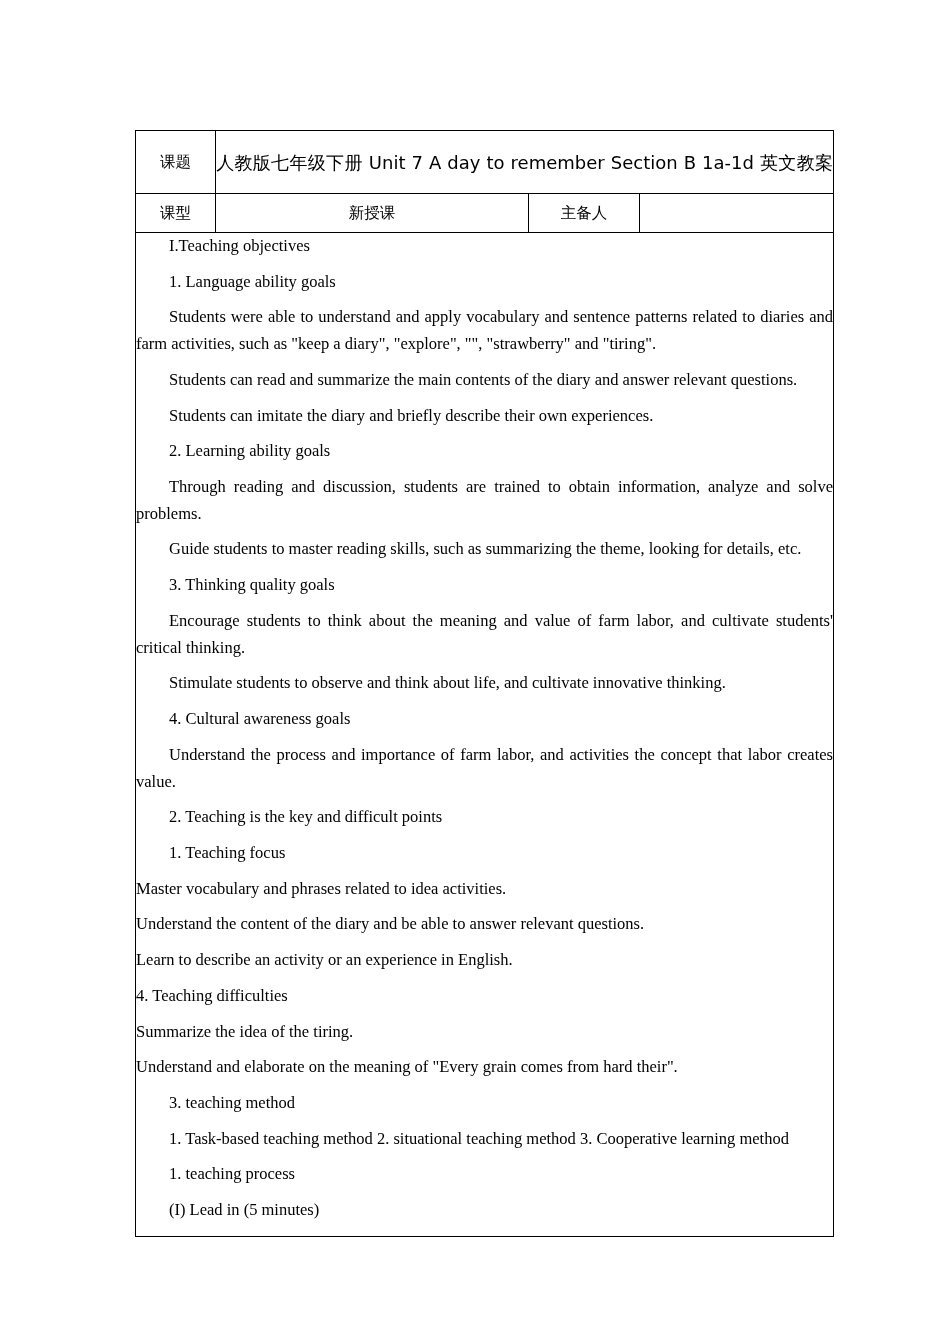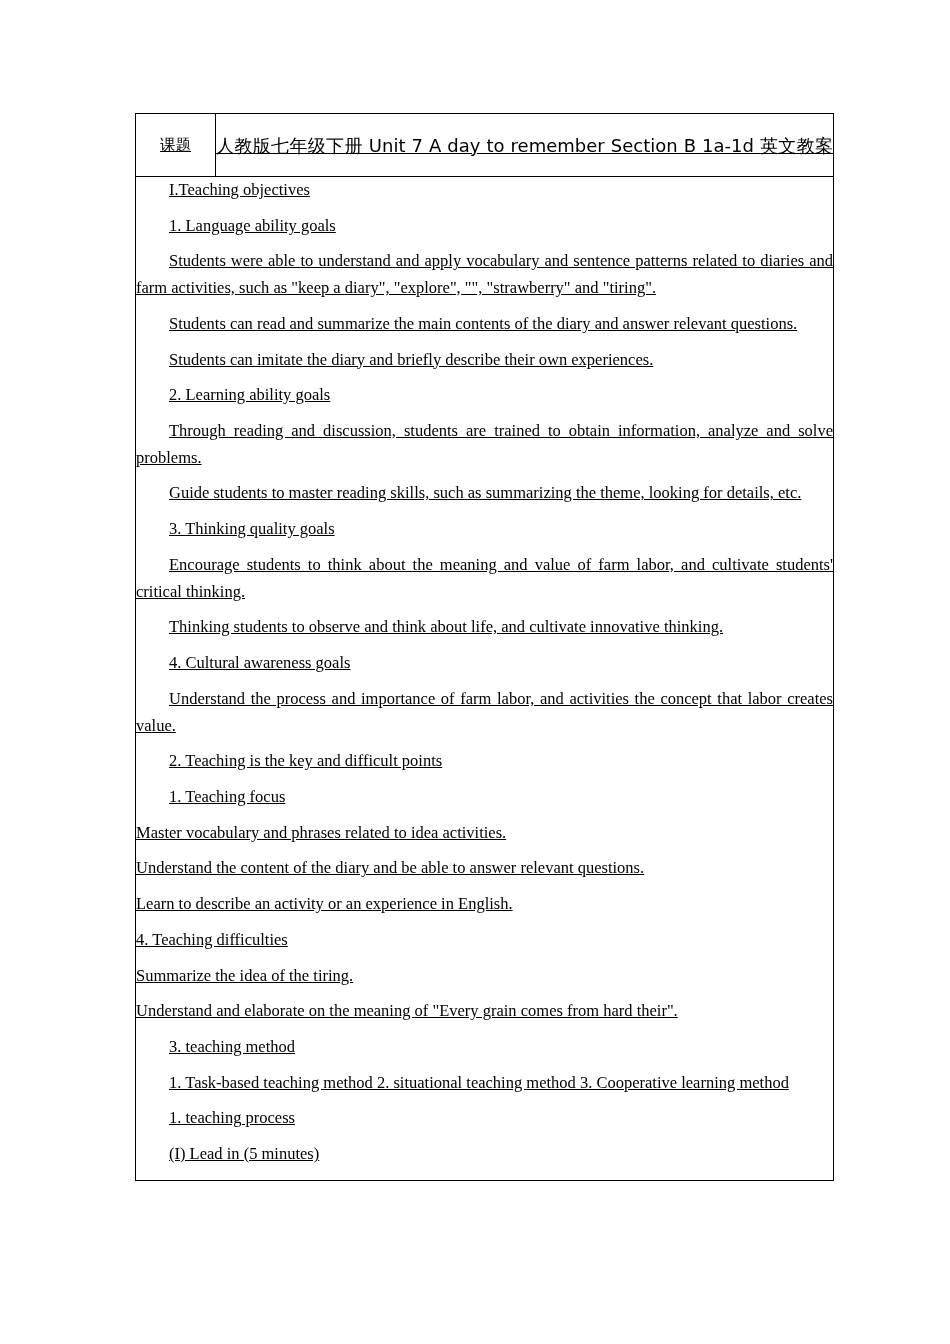--- a/index.html
+++ b/index.html
@@ -18,25 +18,24 @@
   .page {
     position: absolute;
     left: 0;
     top: 0;
     width: 950px;
     height: 1344px;
   }
   .doc-table {
     position: absolute;
     left: 135px;
-    top: 113px;
+    top: 130px;
     width: 699px;
     border-collapse: collapse;
     table-layout: fixed;
-    text-decoration: underline;
   }
   .doc-table td {
     border: 1px solid #000000;
     vertical-align: middle;
     padding: 0;
   }
   
   .cell-label {
     width: 72px;
     height: 62px;
@@ -110,34 +109,48 @@
     </colgroup>
     <tbody>
       <tr>
         <td class="cell-label">
           <span>课题</span>
         </td>
         <td class="cell-title" colspan="3">
           <span>人教版七年级下册 Unit 7 A day to remember Section B 1a-1d 英文教案</span>
         </td>
       </tr>
+      <tr class="row2">
+        <td class="cell-type-label">
+          <span>课型</span>
+        </td>
+        <td class="cell-type-value">
+          <span>新授课</span>
+        </td>
+        <td class="cell-owner-label">
+          <span>主备人</span>
+        </td>
+        <td class="cell-owner-value">
+          <span></span>
+        </td>
+      </tr>
       <tr>
         <td class="cell-body" colspan="4">
           <div id="body-content">
               <p class="p indent">I.Teaching objectives</p>
               <p class="p indent">1. Language ability goals</p>
               <p class="p indent">Students were able to understand and apply vocabulary and sentence patterns related to diaries and farm activities, such as "keep a diary", "explore", "", "strawberry" and "tiring".</p>
               <p class="p indent">Students can read and summarize the main contents of the diary and answer relevant questions.</p>
               <p class="p indent">Students can imitate the diary and briefly describe their own experiences.</p>
               <p class="p indent">2. Learning ability goals</p>
               <p class="p indent">Through reading and discussion, students are trained to obtain information, analyze and solve problems.</p>
               <p class="p indent">Guide students to master reading skills, such as summarizing the theme, looking for details, etc.</p>
               <p class="p indent">3. Thinking quality goals</p>
               <p class="p indent">Encourage students to think about the meaning and value of farm labor, and cultivate students' critical thinking.</p>
-              <p class="p indent">Thinking students to observe and think about life, and cultivate innovative thinking.</p>
+              <p class="p indent">Stimulate students to observe and think about life, and cultivate innovative thinking.</p>
               <p class="p indent">4. Cultural awareness goals</p>
               <p class="p indent">Understand the process and importance of farm labor, and activities the concept that labor creates value.</p>
               <p class="p indent">2. Teaching is the key and difficult points</p>
               <p class="p indent">1. Teaching focus</p>
               <p class="p">Master vocabulary and phrases related to idea activities.</p>
               <p class="p">Understand the content of the diary and be able to answer relevant questions.</p>
               <p class="p">Learn to describe an activity or an experience in English.</p>
               <p class="p">4. Teaching difficulties</p>
               <p class="p">Summarize the idea of the tiring.</p>
               <p class="p">Understand and elaborate on the meaning of "Every grain comes from hard their".</p>

